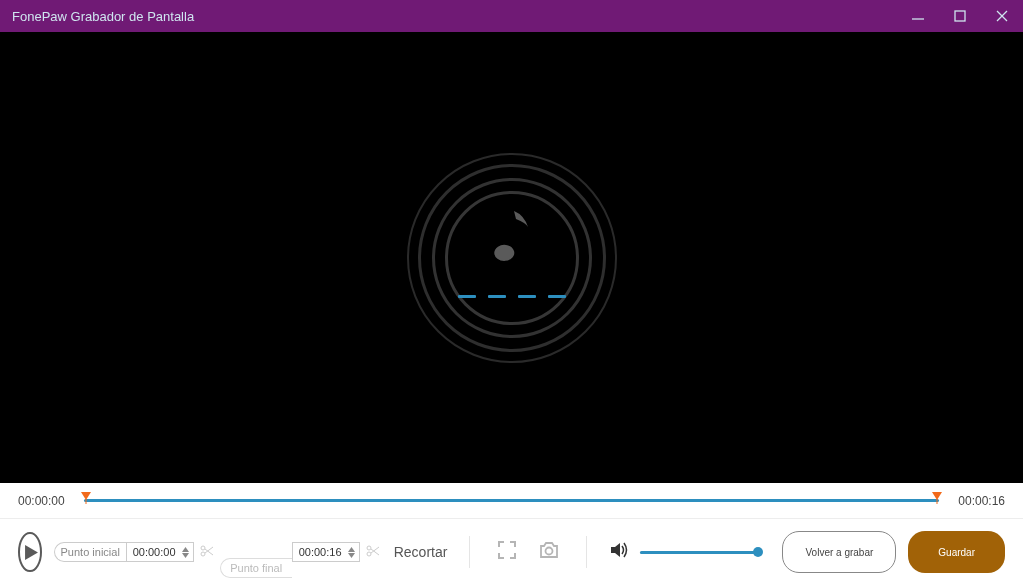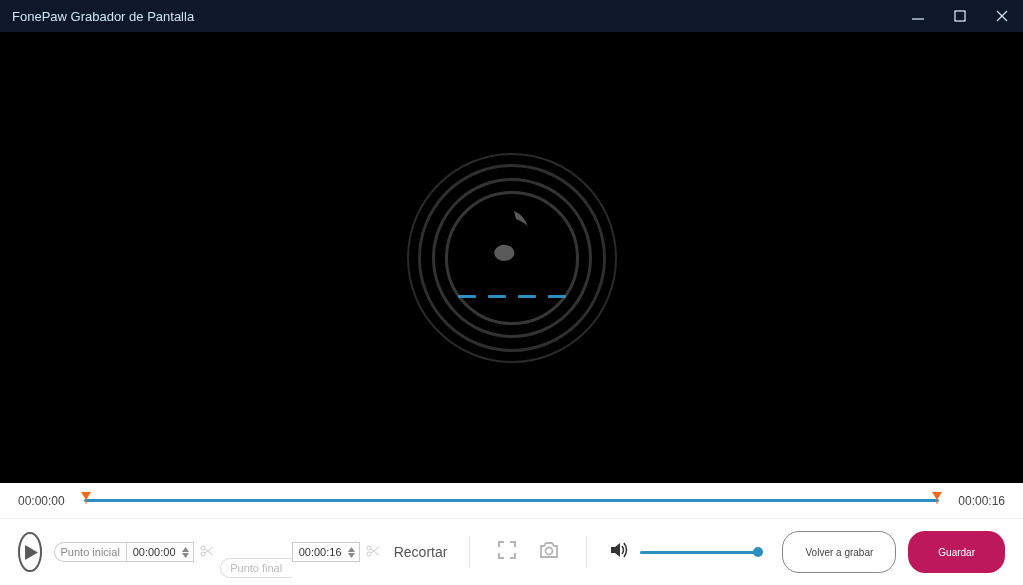--- a/index.html
+++ b/index.html
@@ -8,21 +8,21 @@
       background: #fff;
       width: 1023px;
       height: 585px;
       overflow: hidden;
       display: flex;
       flex-direction: column;
     }
     
     .titlebar {
       height: 32px;
-      background: #0f172a;
+      background: #701a75;
       color: #cfe5ef;
       display: flex;
       align-items: center;
       padding-left: 12px;
       font-size: 13px;
       font-weight: 400;
     }
     .titlebar-text { flex: 1; }
     .win-controls { display: flex; height: 100%; }
     .win-btn {
@@ -247,21 +247,21 @@
       justify-content: center;
       cursor: pointer;
       white-space: nowrap;
     }
     .btn-outline {
       border: 1px solid #888;
       color: #444;
       background: #fff;
     }
     .btn-primary {
-      background: #be185d;
+      background: #a16207;
       color: #fff;
       border: none;
       padding: 0 30px;
     }
   </style>
 </head>
 <body>
 
 <div class="titlebar">
   <div class="titlebar-text">FonePaw Grabador de Pantalla</div>

